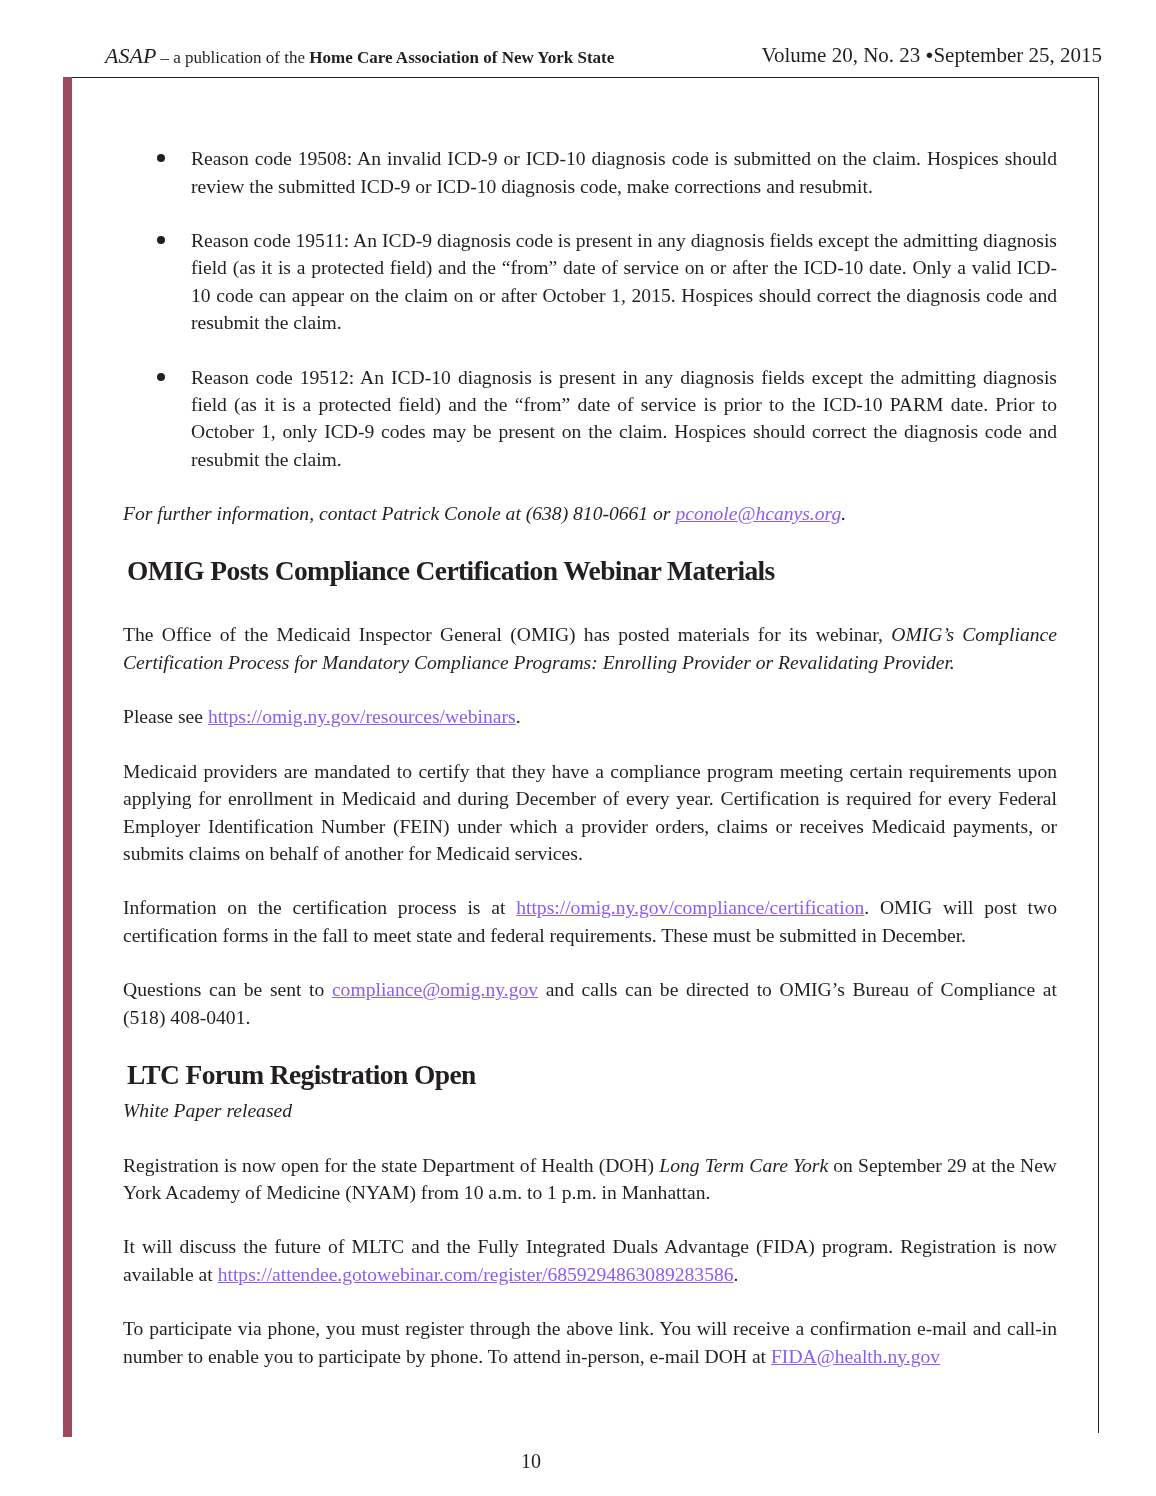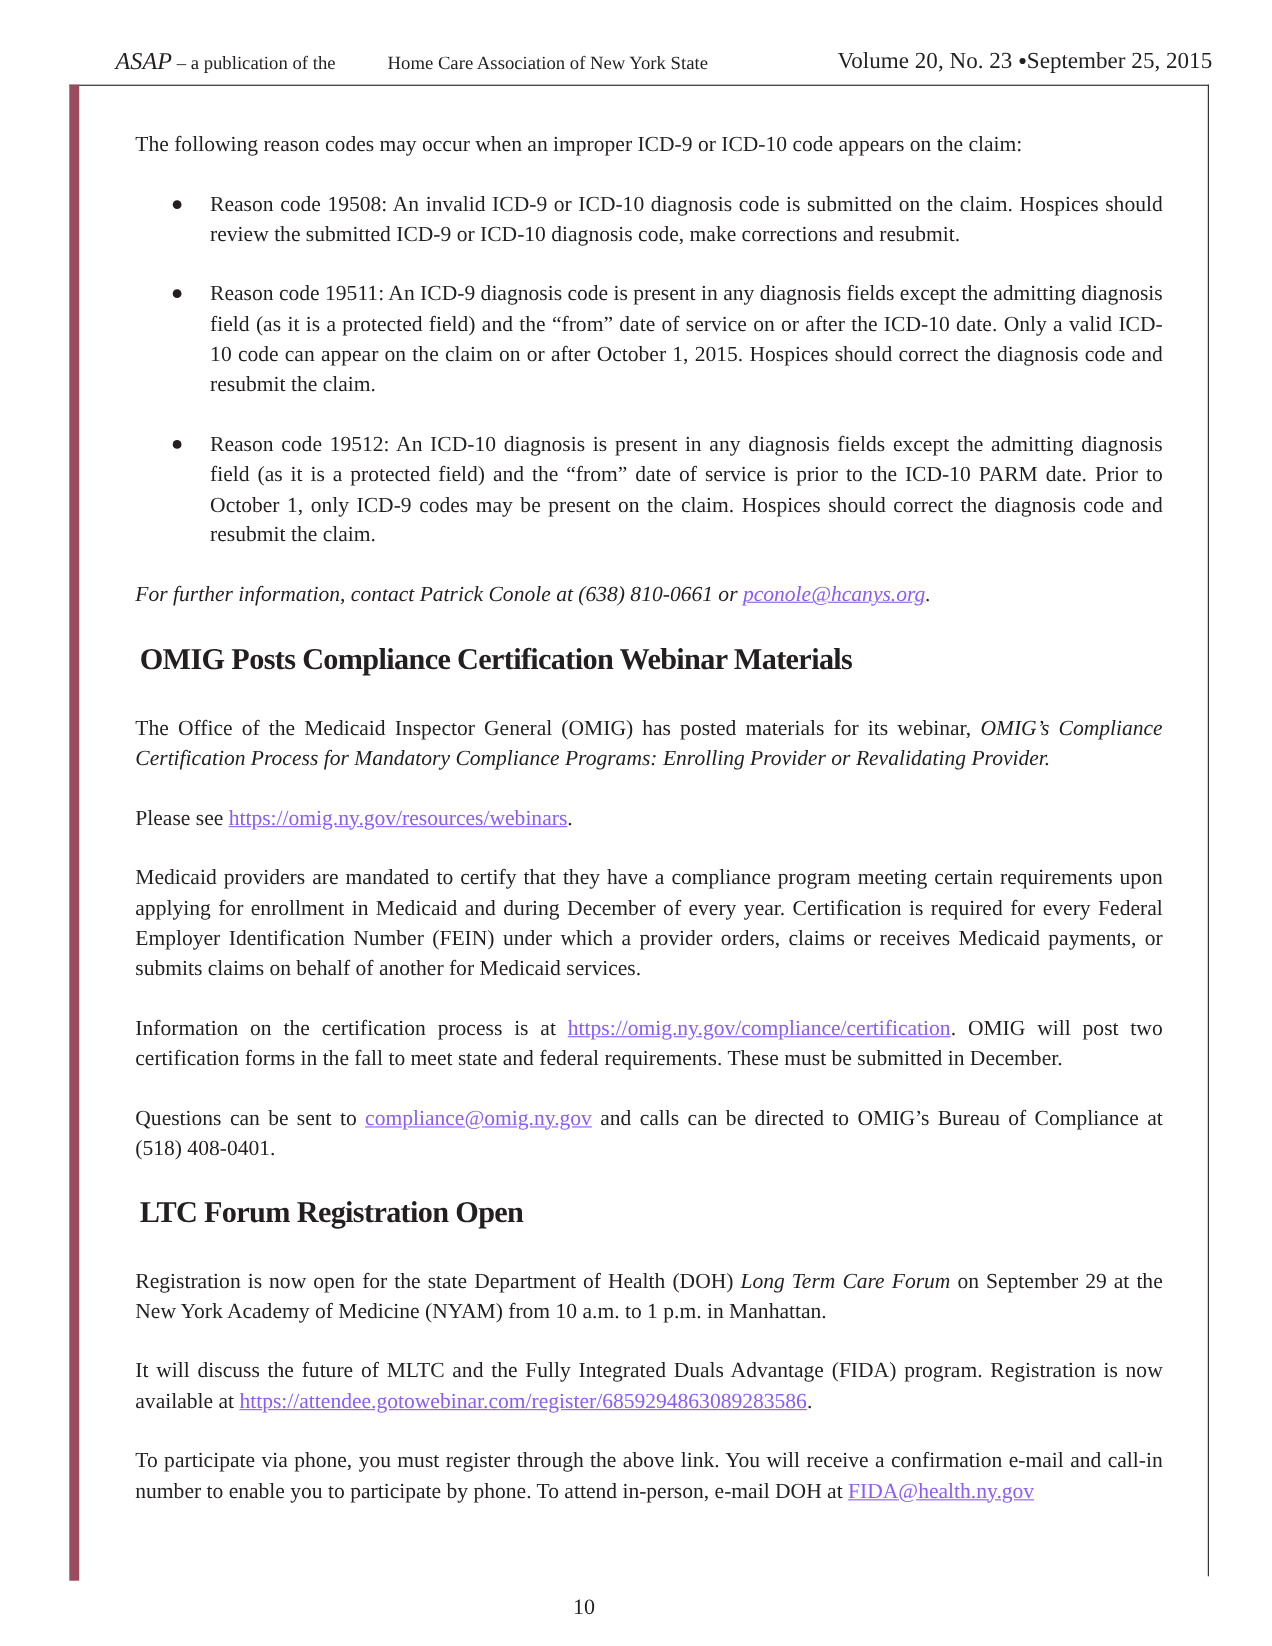--- a/index.html
+++ b/index.html
@@ -1,20 +1,20 @@
 <!DOCTYPE html>
 <html><head>
 <meta charset="utf-8">
 <style>
   html, body { margin:0; padding:0; background:#ffffff; }
   body { width:1156px; height:1496px; position:relative; overflow:hidden;
          font-family:"Liberation Serif", serif; color:#231f20; }
   .hdr-left { position:absolute; left:68px; top:43px; font-size:17px; white-space:nowrap; }
   .hdr-left .pub { font-style:italic; font-size:22px; font-weight:normal;margin-left:37px; }
-  .hdr-left .org { font-weight:normal;margin-left:43px; }
+  .hdr-left .org { font-weight:bold; }
   .hdr-right { position:absolute; right:54px; top:43px; font-size:21px; white-space:nowrap; }
   .rule-top { position:absolute; left:63px; top:77px; width:1036px; height:1px; background:#231f20; }
   .rule-right { position:absolute; left:1098px; top:77px; width:1px; height:1356px; background:#231f20; }
   .bar-left { position:absolute; left:63px; top:77px; width:9px; height:1360px; background:#9b4a60; }
   .content { position:absolute; left:123px; top:118px; width:934px; font-size:19.6px; line-height:27.3px; }
   .content p { margin:0; text-align:justify; }
   .gap { height:27.3px; }
   ul.bullets { margin:0; padding:0; list-style:none; }
   ul.bullets li { position:relative; padding-left:68px; text-align:justify; }
   ul.bullets li .dot { position:absolute; left:34px; top:9px; width:8px; height:8px; border-radius:50%; background:#231f20; }
@@ -34,21 +34,20 @@
 <div class="hdr-right">
   <span>Volume 20, No. 23</span>
   <span style="font-size:13px;vertical-align:3px;">●</span><span>September 25, 2015</span>
 </div>
 
 <div class="rule-top"></div>
 <div class="rule-right"></div>
 <div class="bar-left"></div>
 
 <div class="content">
-  <p>The following reason codes may occur when an improper ICD-9 or ICD-10 code appears on the claim:</p>
   <div class="gap"></div>
   <ul class="bullets">
     <li><span class="dot"></span><span>Reason code 19508: An invalid ICD-9 or ICD-10 diagnosis code is submitted on the claim. Hospices should review the submitted ICD-9 or ICD-10 diagnosis code, make corrections and resubmit.</span></li>
     <li class="gap" style="padding:0"></li>
     <li><span class="dot"></span><span>Reason code 19511: An ICD-9 diagnosis code is present in any diagnosis fields except the admitting diagnosis field (as it is a protected field) and the “from” date of service on or after the ICD-10 date. Only a valid ICD-10 code can appear on the claim on or after October 1, 2015. Hospices should correct the diagnosis code and resubmit the claim.</span></li>
     <li class="gap" style="padding:0"></li>
     <li><span class="dot"></span><span>Reason code 19512: An ICD-10 diagnosis is present in any diagnosis fields except the admitting diagnosis field (as it is a protected field) and the “from” date of service is prior to the ICD-10 PARM date. Prior to October 1, only ICD-9 codes may be present on the claim. Hospices should correct the diagnosis code and resubmit the claim.</span></li>
   </ul>
   <div class="gap"></div>
   <p class="it"><span>For further information, contact Patrick Conole at (638) 810-0661 or </span><a>pconole@hcanys.org</a><span>.</span></p>
@@ -62,21 +61,22 @@
   <p><span>Please see </span><a>https://omig.ny.gov/resources/webinars</a><span>.</span></p>
   <div class="gap"></div>
   <p><span>Medicaid providers are mandated to certify that they have a compliance program meeting certain requirements upon applying for enrollment in Medicaid and during </span><span class="b">December</span><span> of every year. Certification is required for every Federal Employer Identification Number (FEIN) under which a provider orders, claims or receives Medicaid payments, or submits claims on behalf of another for Medicaid services.</span></p>
   <div class="gap"></div>
   <p><span>Information on the certification process is at </span><a>https://omig.ny.gov/compliance/certification</a><span>. OMIG will post two certification forms in the fall to meet state and federal requirements. These must be submitted in December.</span></p>
   <div class="gap"></div>
   <p><span>Questions can be sent to </span><a>compliance@omig.ny.gov</a><span> and calls can be directed to OMIG’s Bureau of Compliance at (518) 408-0401.</span></p>
 
   <div style="height:22px"></div>
   <h2>LTC Forum Registration Open</h2>
+  <p class="subtitle">White Paper released</p>
   <div class="gap"></div>
-  <p><span>Registration is now open for the state Department of Health (DOH) </span><span class="b it">Long Term Care Forum</span><span> on </span><span class="b">September 29</span><span> at the New York Academy of Medicine (NYAM) from 10 a.m. to 1 p.m. in Manhattan.</span></p>
+  <p><span>Registration is now open for the state Department of Health (DOH) </span><span class="b it">Long Term Care York</span><span> on </span><span class="b">September 29</span><span> at the New York Academy of Medicine (NYAM) from 10 a.m. to 1 p.m. in Manhattan.</span></p>
   <div class="gap"></div>
   <p><span>It will discuss the future of MLTC and the Fully Integrated Duals Advantage (FIDA) program. Registration is now available at </span><a>https://attendee.gotowebinar.com/register/6859294863089283586</a><span>.</span></p>
   <div class="gap"></div>
   <p><span>To participate via phone, you must register through the above link. You will receive a confirmation e-mail and call-in number to enable you to participate by phone. To attend in-person, e-mail DOH at </span><a>FIDA@health.ny.gov</a></p>
 </div>
 
 <div class="page-num">10</div>
 
 </body></html>

